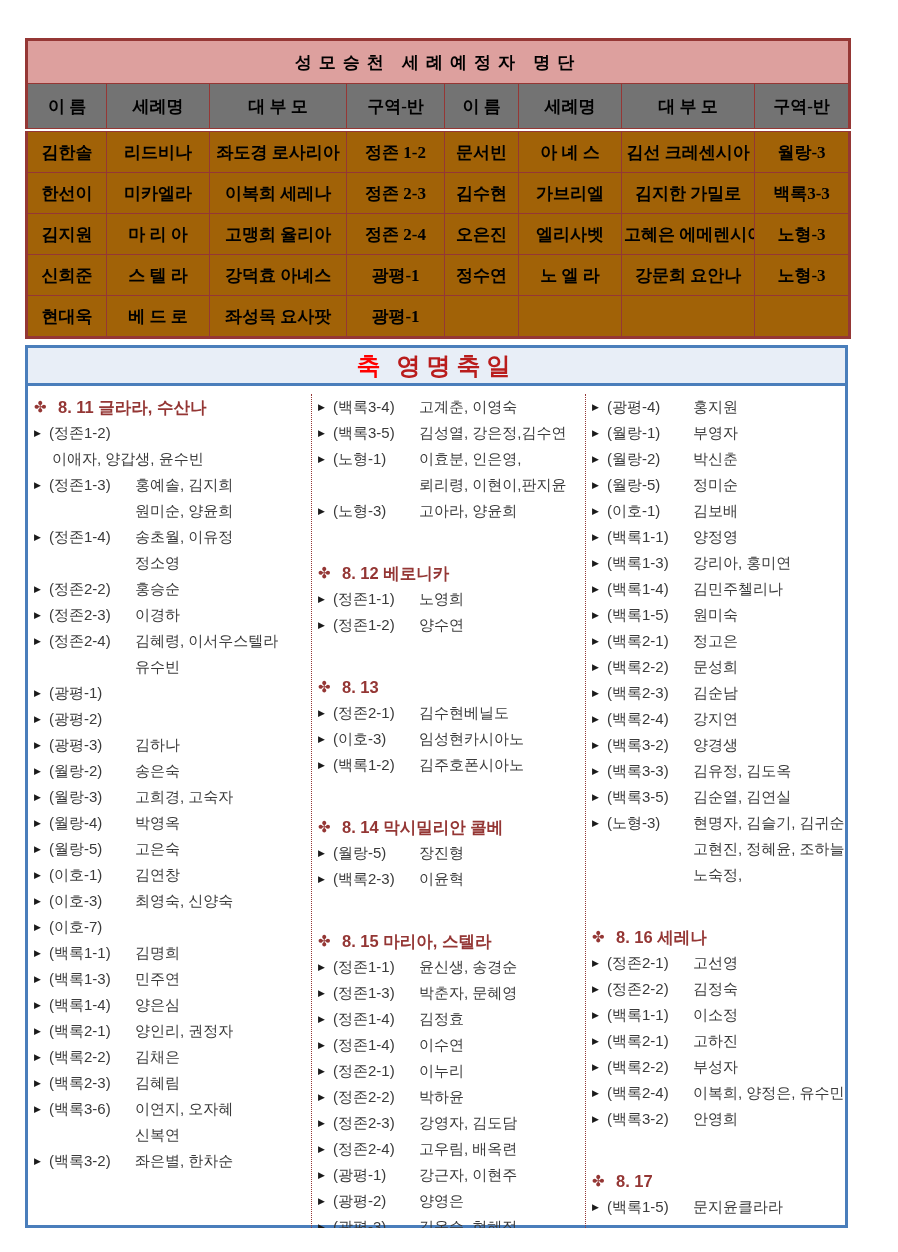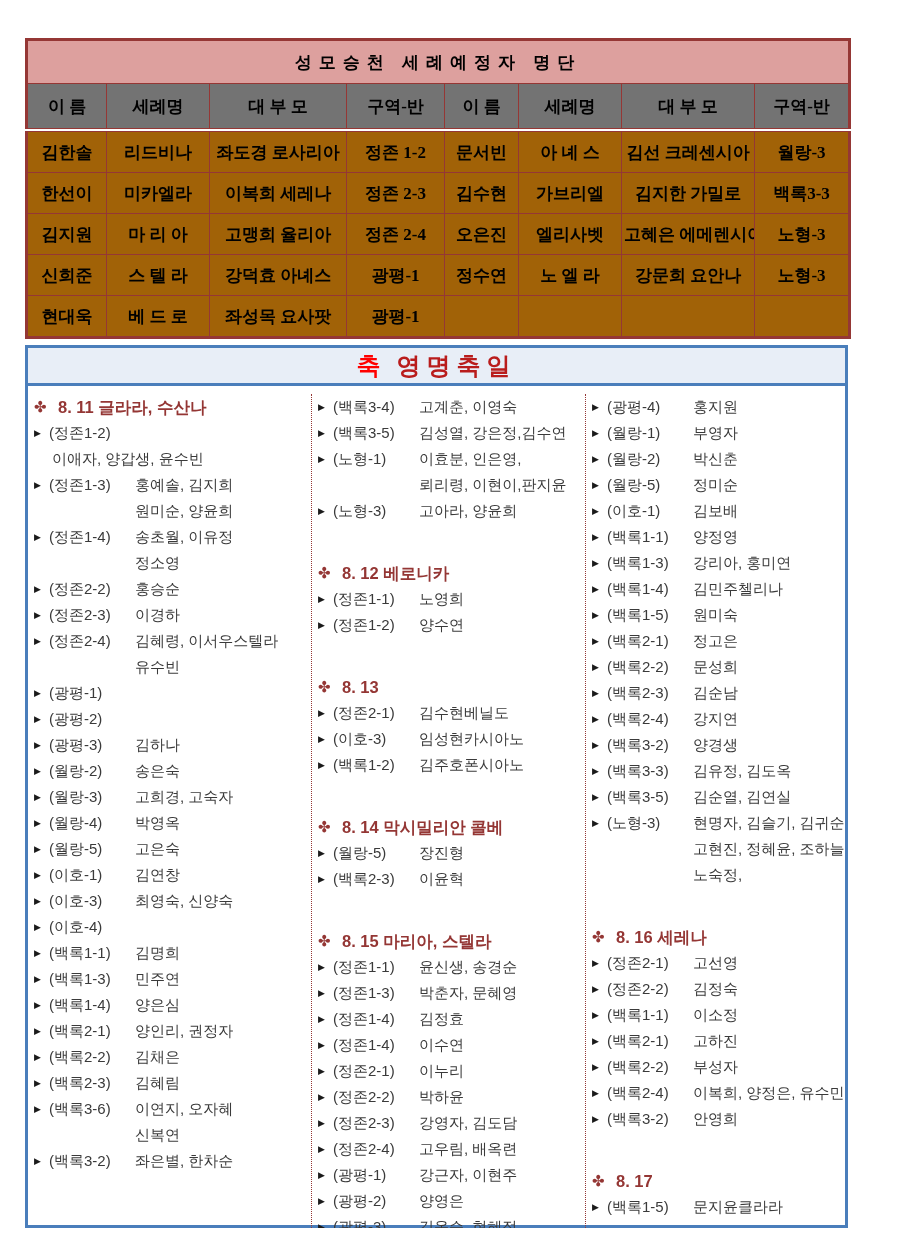--- a/index.html
+++ b/index.html
@@ -209,21 +209,21 @@
           <span class="zone">(이호-1)</span>
           <span class="names">김연창</span>
         </div>
         <div class="line fe">
           <span class="marker">▶</span>
           <span class="zone">(이호-3)</span>
           <span class="names">최영숙, 신양숙</span>
         </div>
         <div class="line fe">
           <span class="marker">▶</span>
-          <span class="zone">(이호-4)</span>
+          <span class="zone">(이호-7)</span>
         </div>
         <div class="line fe">
           <span class="marker">▶</span>
           <span class="zone">(백록1-1)</span>
           <span class="names">김명희</span>
         </div>
         <div class="line fe">
           <span class="marker">▶</span>
           <span class="zone">(백록1-3)</span>
           <span class="names">민주연</span>

